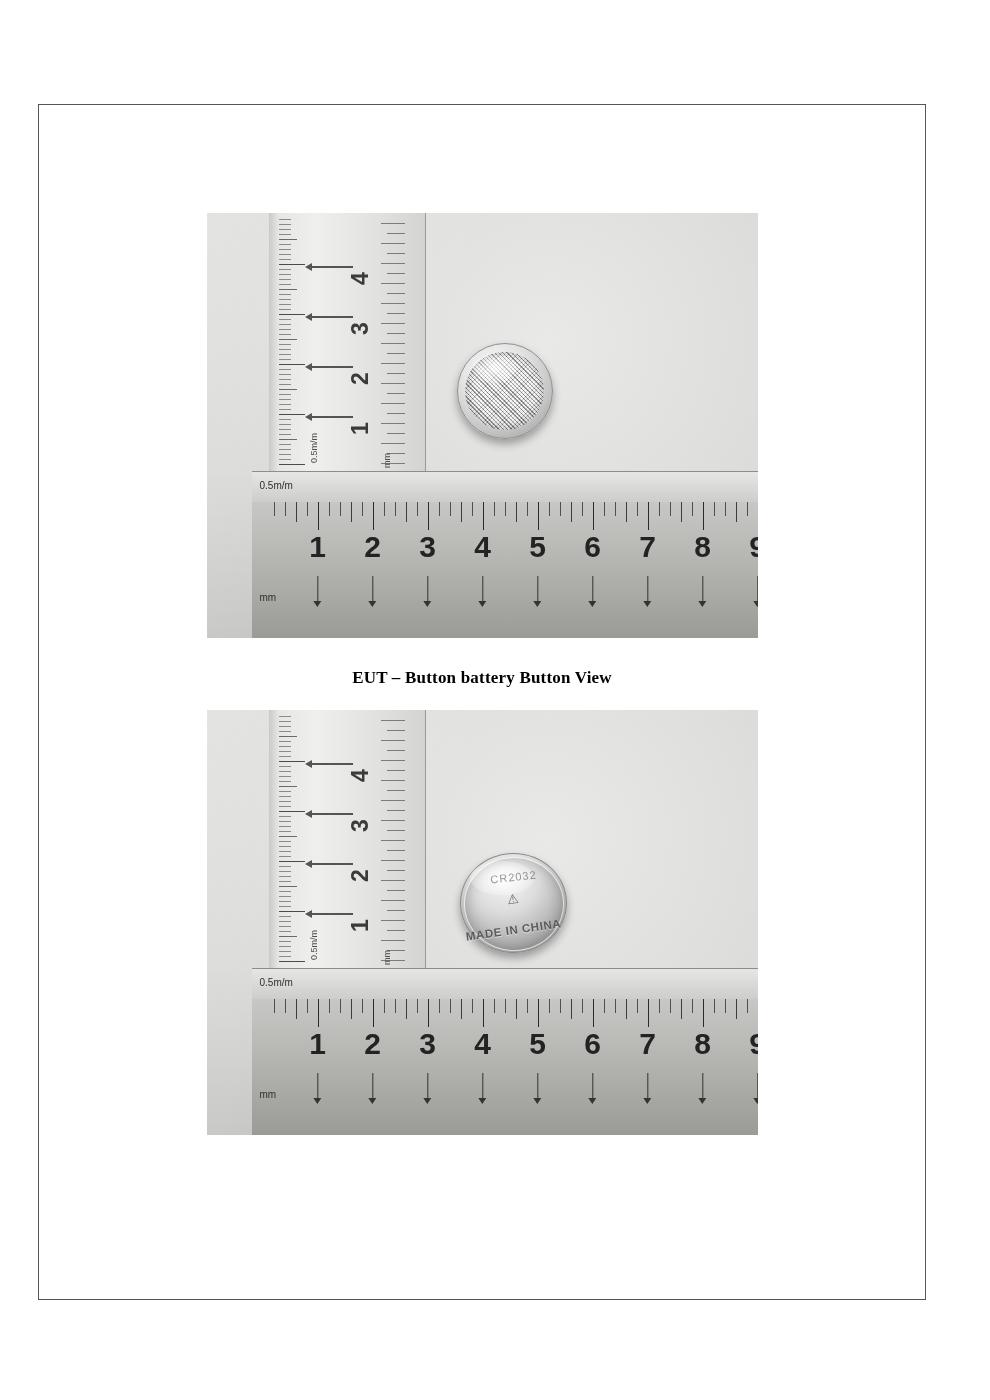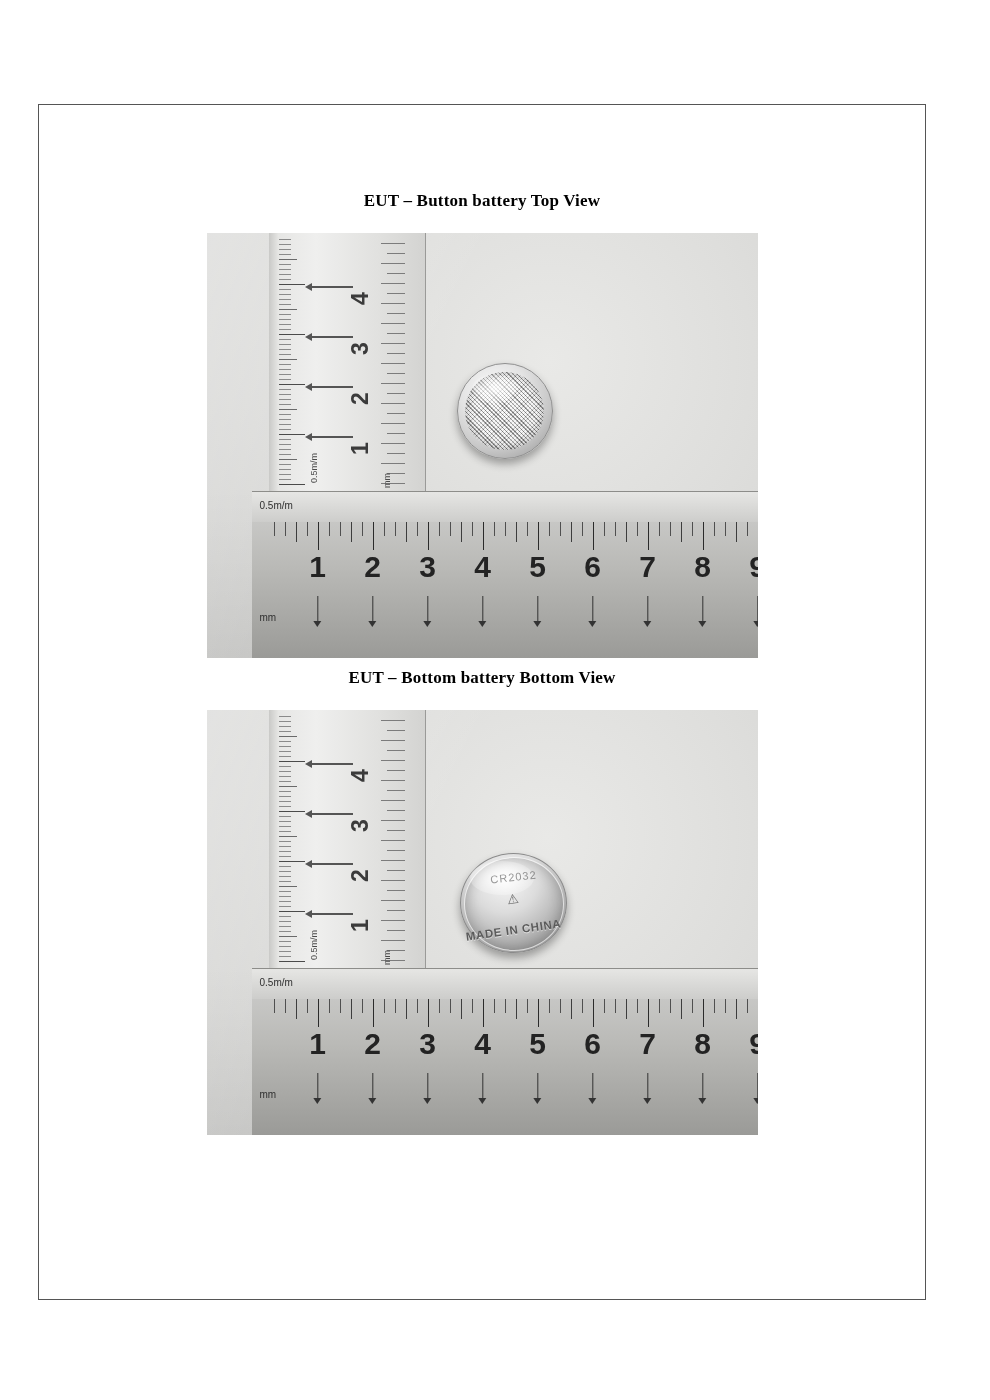--- a/index.html
+++ b/index.html
@@ -294,21 +294,20 @@
   }
 </style>
 </head>
 <body>
 
 <div class="page">
   <div class="doc-body">
 
     <div class="fig-block" style="position:absolute; left:0; top:86px; width:100%;">
 
-      <div class="caption">EUT – Button battery Top View</div>
 
       <div class="photo-wrap" style="margin-top:22px;">
         <div class="photo">
           <div class="backdrop"></div>
 
           <div class="ruler-v">
             <div class="edge-l"></div>
 
             <div class="tick minor" style="top:6px"></div>
               <div class="tick minor" style="top:11px"></div>
@@ -490,21 +489,21 @@
             <div class="body"></div>
             <div class="knurl"></div>
             <div class="glint"></div>
           </div>
         </div>
       </div>
     </div>
 
     <div class="fig-block" style="position:absolute; left:0; top:563px; width:100%;">
 
-      <div class="caption">EUT – Bottom battery Bottom View</div>
+      <div class="caption">EUT – Button battery Button View</div>
 
       <div class="photo-wrap" style="margin-top:22px;">
         <div class="photo">
           <div class="backdrop"></div>
 
           <div class="ruler-v">
             <div class="edge-l"></div>
 
             <div class="tick minor" style="top:6px"></div>
               <div class="tick minor" style="top:11px"></div>

